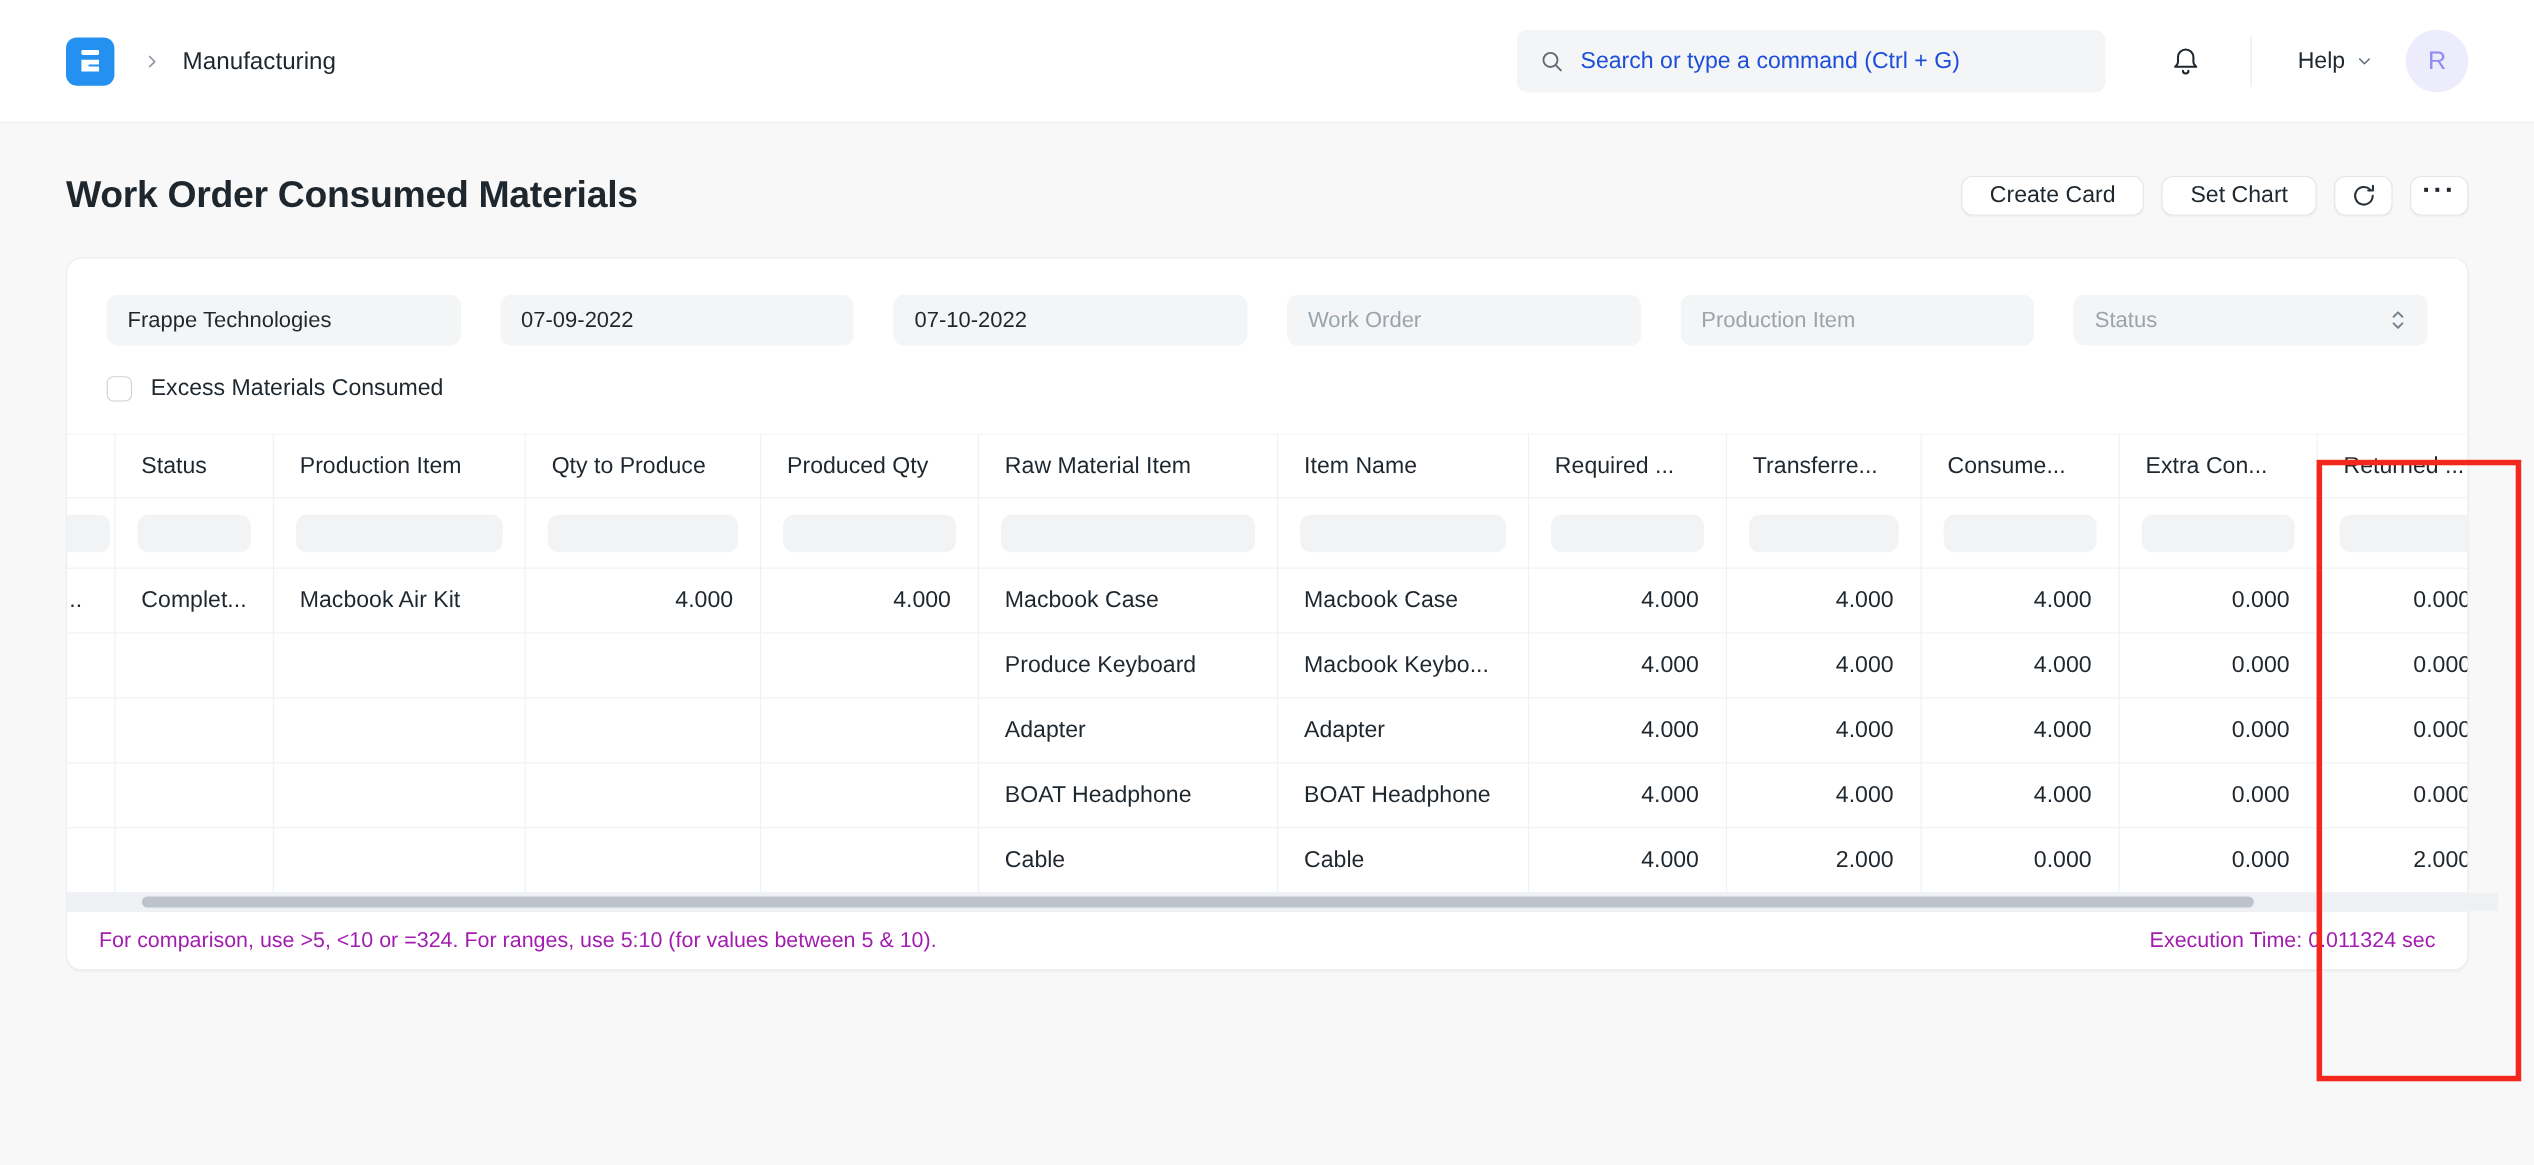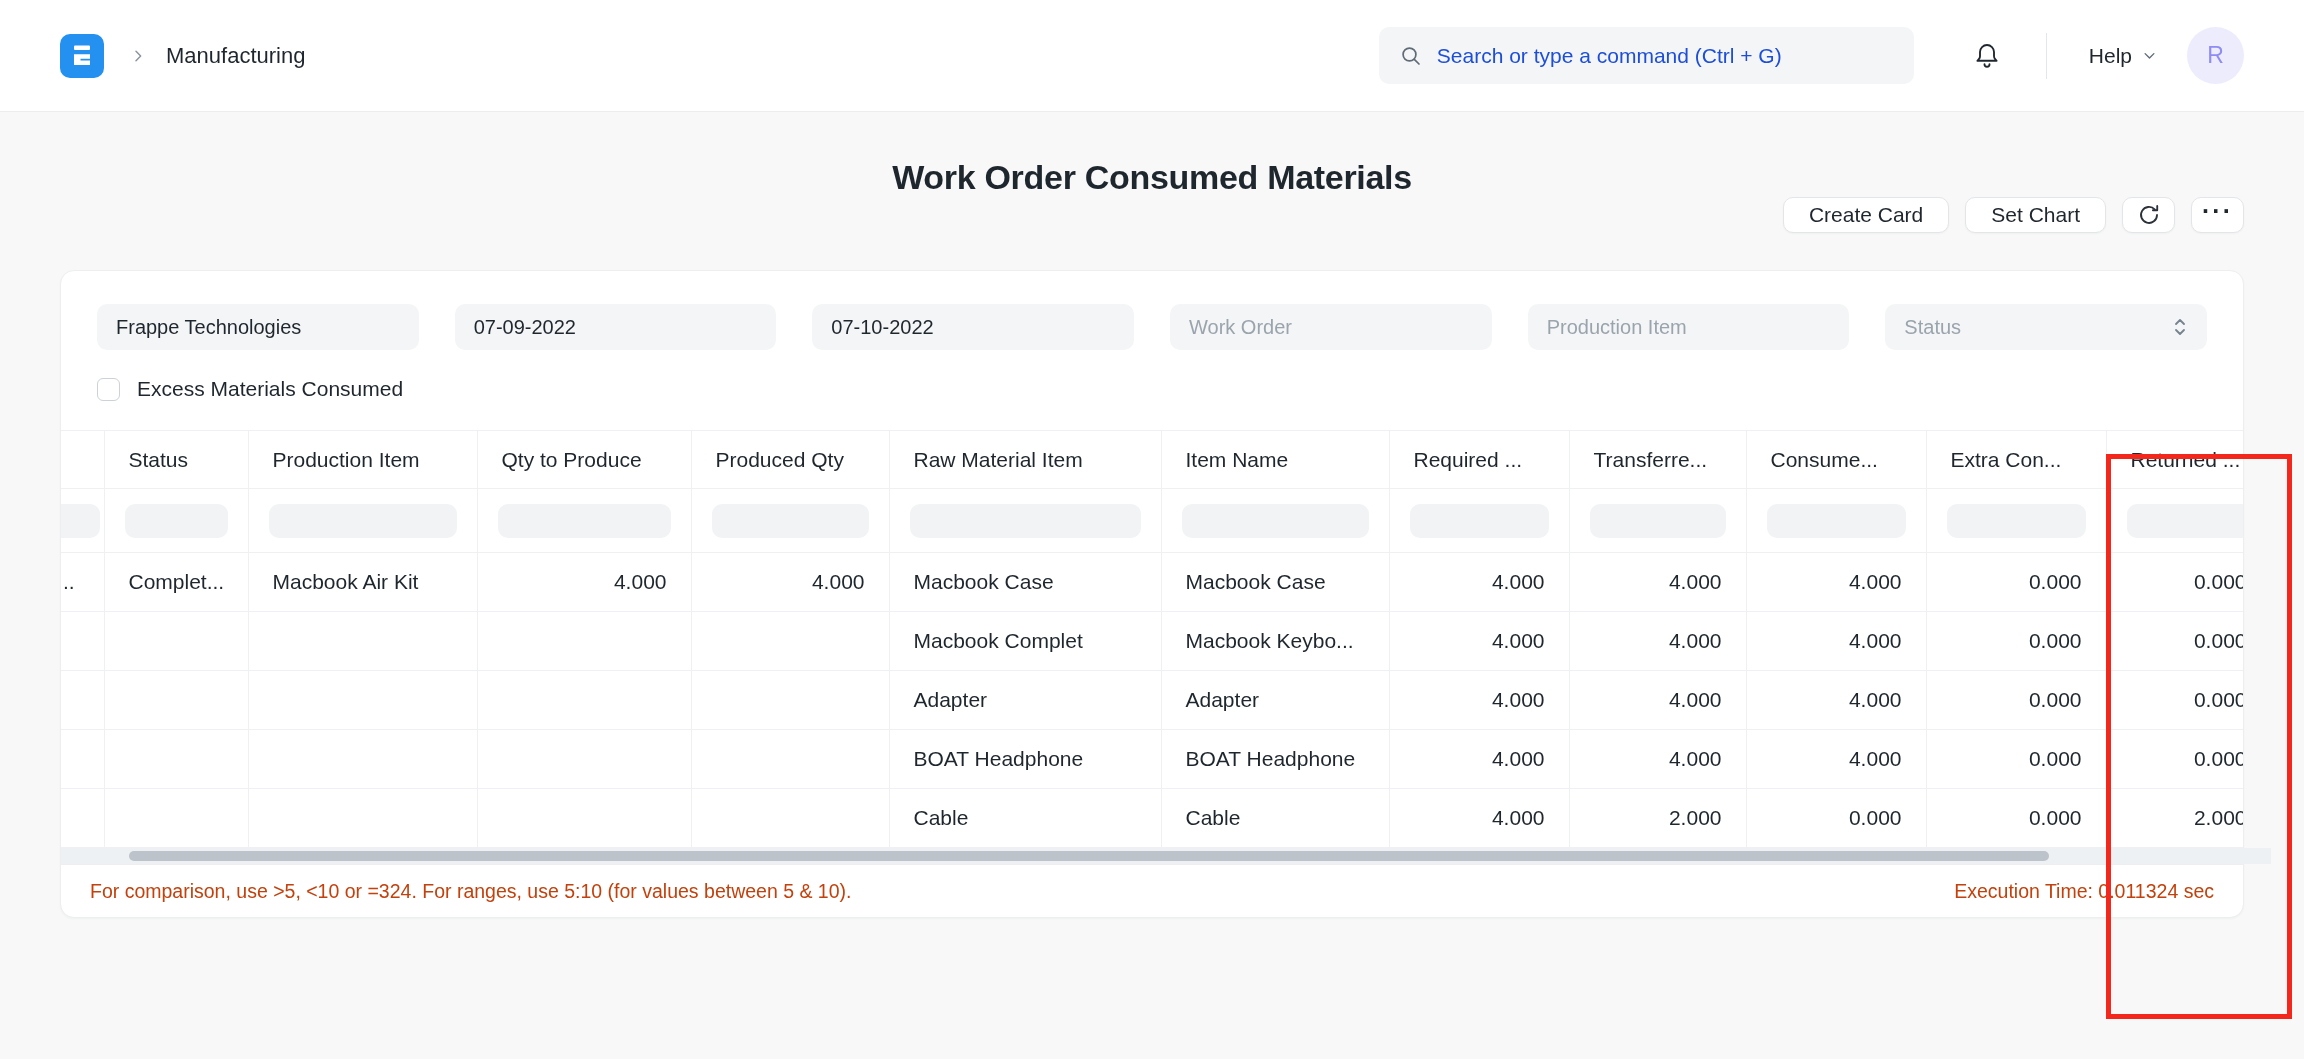--- a/index.html
+++ b/index.html
@@ -30,21 +30,21 @@
     display:flex;align-items:center;padding:0 20px;gap:14px;cursor:text;}
   .searchbar span{font-size:21px;color:#1d4ed8;}
   .bell-btn{margin-left:58px;display:flex;align-items:center;cursor:pointer;}
   .nav-divider{width:1px;height:46px;background:#e4e7ea;margin-left:44px;}
   .help-menu{margin-left:42px;display:flex;align-items:center;gap:10px;font-size:21px;cursor:pointer;}
   .avatar{width:57px;height:57px;border-radius:50%;background:var(--avatar-bg,#edecfd);
     color:var(--avatar-text,#8f8cf4);font-size:23px;display:flex;align-items:center;
     justify-content:center;margin-left:30px;cursor:pointer;}
   
   .page{padding:0 60px;}
-  .page-header{display:flex;align-items:center;margin-top:46px;flex-direction:column;}
+  .page-header{display:flex;margin-top:46px;}
   .page-title{font-size:34px;font-weight:700;letter-spacing:-0.3px;}
   .actions{margin-left:auto;display:flex;gap:16px;align-items:center;}
   .btn{height:36px;background:#fff;border:1px solid #e3e6e9;border-radius:10px;
     font-size:21px;color:var(--ink);padding:0 25px;display:flex;align-items:center;
     justify-content:center;box-shadow:0 1px 2px rgba(25,39,52,.04);cursor:pointer;
     font-family:"Liberation Sans",sans-serif;white-space:nowrap;}
   .btn-icon{width:53px;padding:0;}
   .dots{font-size:25px;font-weight:700;letter-spacing:2px;line-height:1;padding-bottom:8px;}
   
   .card{position:relative;margin-top:37px;background:#fff;border:1px solid #eceef0;
@@ -68,21 +68,21 @@
   td.num,th.num-h{text-align:right;} 
   .col-cut{border-left:none !important;padding:0 4px 0 2px !important;}
   .pill{height:34px;background:#f1f3f5;border-radius:10px;cursor:text;}
   .pill.cut{margin-left:-14px;}
   
   .hscroll{position:relative;width:2210px;height:16px;background:#eef1f3;}
   .hscroll .thumb{position:absolute;top:3px;left:68px;width:1920px;height:10px;
     border-radius:5px;background:#bcc3ca;cursor:grab;}
   
   .card-footer{border-top:1px solid #eceef0;height:53px;display:flex;align-items:center;
-    justify-content:space-between;padding:0 29px;font-size:19.5px;color:#c2410c;}
+    justify-content:space-between;padding:0 29px;font-size:19.5px;color:#a21caf;}
   
   .highlight-box{position:absolute;left:2045px;top:183px;width:186px;height:565px;
     border:5px solid var(--highlight);pointer-events:none;z-index:5;}
   svg{display:block;}
 </style>
 </head>
 <body>
 
 <div class="navbar">
   <div class="logo">
@@ -251,21 +251,21 @@
               <td class="num">4.000</td>
               <td class="num">0.000</td>
               <td class="num">0.000</td>
             </tr>
             <tr>
               <td class="col-cut"></td>
               <td></td>
               <td></td>
               <td class="num"></td>
               <td class="num"></td>
-              <td>Macbook Complet</td>
+              <td>Produce Keyboard</td>
               <td>Macbook Keybo...</td>
               <td class="num">4.000</td>
               <td class="num">4.000</td>
               <td class="num">4.000</td>
               <td class="num">0.000</td>
               <td class="num">0.000</td>
             </tr>
             <tr>
               <td class="col-cut"></td>
               <td></td>

